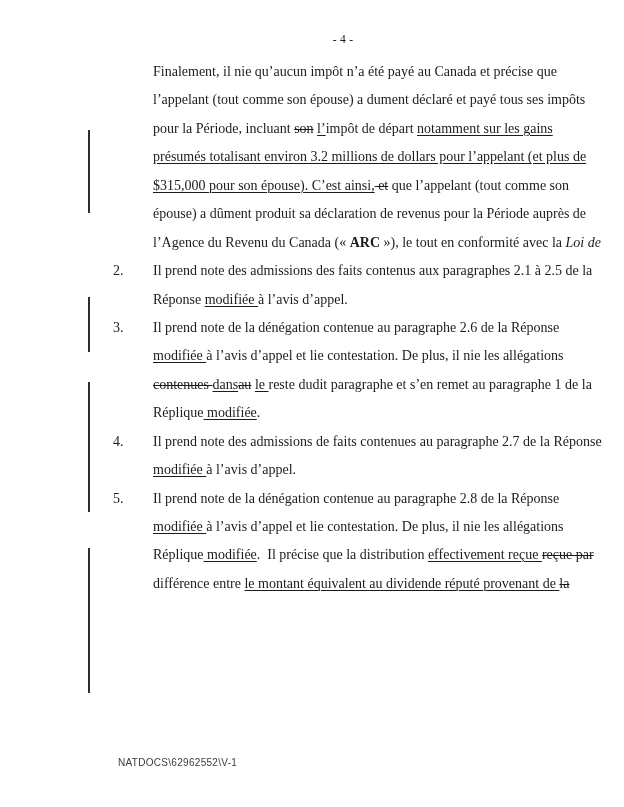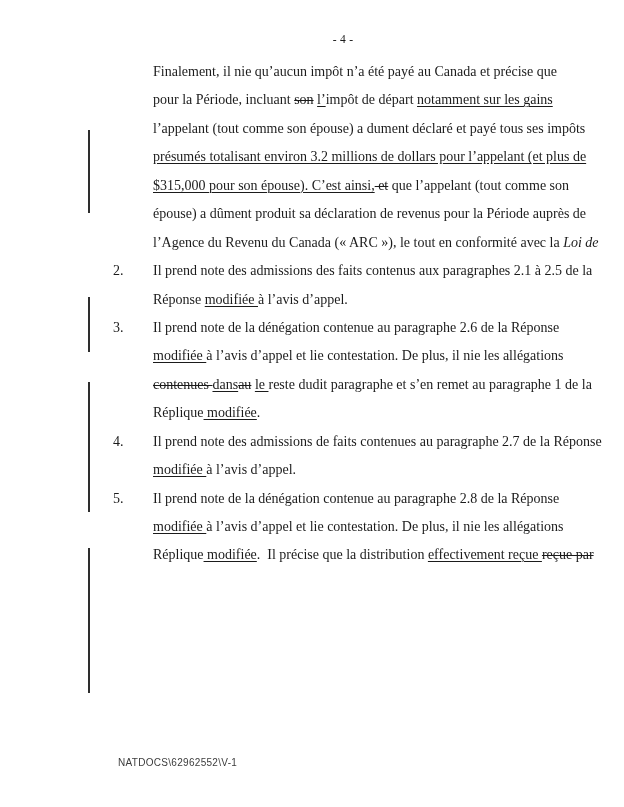--- a/index.html
+++ b/index.html
@@ -9,52 +9,53 @@
   }
   .pagenum {
     position:absolute; top:33px; left:152px; width:382px;
     text-align:center; font-size:11.5px; letter-spacing:0.3px;
   }
   .docbody { position:absolute; left:153px; top:58px; width:400px; }
   .line { position:relative; height:28.45px; line-height:28.45px; white-space:pre; font-size:14px; }
   .pnum { position:absolute; left:-40px; top:0; }
   .u { text-decoration:underline; text-underline-offset:2px; text-decoration-thickness:1px; }
   .x { text-decoration:line-through; text-decoration-thickness:1px; }
-  .b { font-weight:normal;text-align:right; }
+  .b { font-weight:bold;text-align:right; }
   .i { font-style:italic; }
   .bar { position:absolute; left:88px; width:1.5px; background:#2e2e2e; }
   .footer {
     position:absolute; left:118px; top:757px;
     font-family:"Liberation Sans", sans-serif; font-size:10px;
     color:#3c3c3c; letter-spacing:0.3px;
   }
 </style>
 </head>
 <body>
 
 <div class="page" id="page">
   <div class="pagenum">- 4 -</div>
   <div class="docbody" id="docbody">
       <div class="line"><span>Finalement, il nie qu’aucun impôt n’a été payé au Canada et précise que</span></div>
+      <div class="line"><span>l’appelant (tout comme son épouse) a dument déclaré et payé tous ses impôts</span></div>
       <div class="line"><span>pour la Période, incluant </span><span class="x">son</span><span> </span><span class="u">l’</span><span>impôt de départ </span><span class="u">notamment sur les gains</span></div>
-      <div class="line"><span>l’appelant (tout comme son épouse) a dument déclaré et payé tous ses impôts</span></div>
       <div class="line"><span class="u">présumés totalisant environ 3.2 millions de dollars pour l’appelant (et plus de</span></div>
       <div class="line"><span class="u">$315,000 pour son épouse). C’est ainsi,</span><span class="x"> et</span><span> que l’appelant (tout comme son</span></div>
       <div class="line"><span>épouse) a dûment produit sa déclaration de revenus pour la Période auprès de</span></div>
       <div class="line"><span>l’Agence du Revenu du Canada (« </span><span class="b">ARC</span><span> »), le tout en conformité avec la </span><span class="i">Loi de</span></div>
       <div class="line"><span class="pnum">2.</span><span>Il prend note des admissions des faits contenus aux paragraphes 2.1 à 2.5 de la</span></div>
       <div class="line"><span>Réponse </span><span class="u">modifiée </span><span>à l’avis d’appel.</span></div>
       <div class="line"><span class="pnum">3.</span><span>Il prend note de la dénégation contenue au paragraphe 2.6 de la Réponse</span></div>
       <div class="line"><span class="u">modifiée </span><span>à l’avis d’appel et lie contestation. De plus, il nie les allégations</span></div>
       <div class="line"><span class="x">contenues </span><span class="u">dans</span><span class="x">au</span><span> </span><span class="u">le </span><span>reste dudit paragraphe et s’en remet au paragraphe 1 de la</span></div>
       <div class="line"><span>Réplique</span><span class="u"> modifiée</span><span>.</span></div>
       <div class="line"><span class="pnum">4.</span><span>Il prend note des admissions de faits contenues au paragraphe 2.7 de la Réponse</span></div>
       <div class="line"><span class="u">modifiée </span><span>à l’avis d’appel.</span></div>
       <div class="line"><span class="pnum">5.</span><span>Il prend note de la dénégation contenue au paragraphe 2.8 de la Réponse</span></div>
       <div class="line"><span class="u">modifiée </span><span>à l’avis d’appel et lie contestation. De plus, il nie les allégations</span></div>
       <div class="line"><span>Réplique</span><span class="u"> modifiée</span><span>.&nbsp; Il précise que la distribution </span><span class="u">effectivement reçue </span><span class="x">reçue par</span></div>
+      <div class="line"><span>différence entre </span><span class="u">le montant équivalent au dividende réputé provenant de </span><span class="x">la</span></div>
     </div>
   <div class="footer">NATDOCS\62962552\V-1</div>
 <div class="bar" style="top: 130px; height: 83px;"></div>
     <div class="bar" style="top: 297px; height: 55px;"></div>
     <div class="bar" style="top: 382px; height: 130px;"></div>
     <div class="bar" style="top: 548px; height: 145px;"></div>
   </div>
 
 </body></html>

